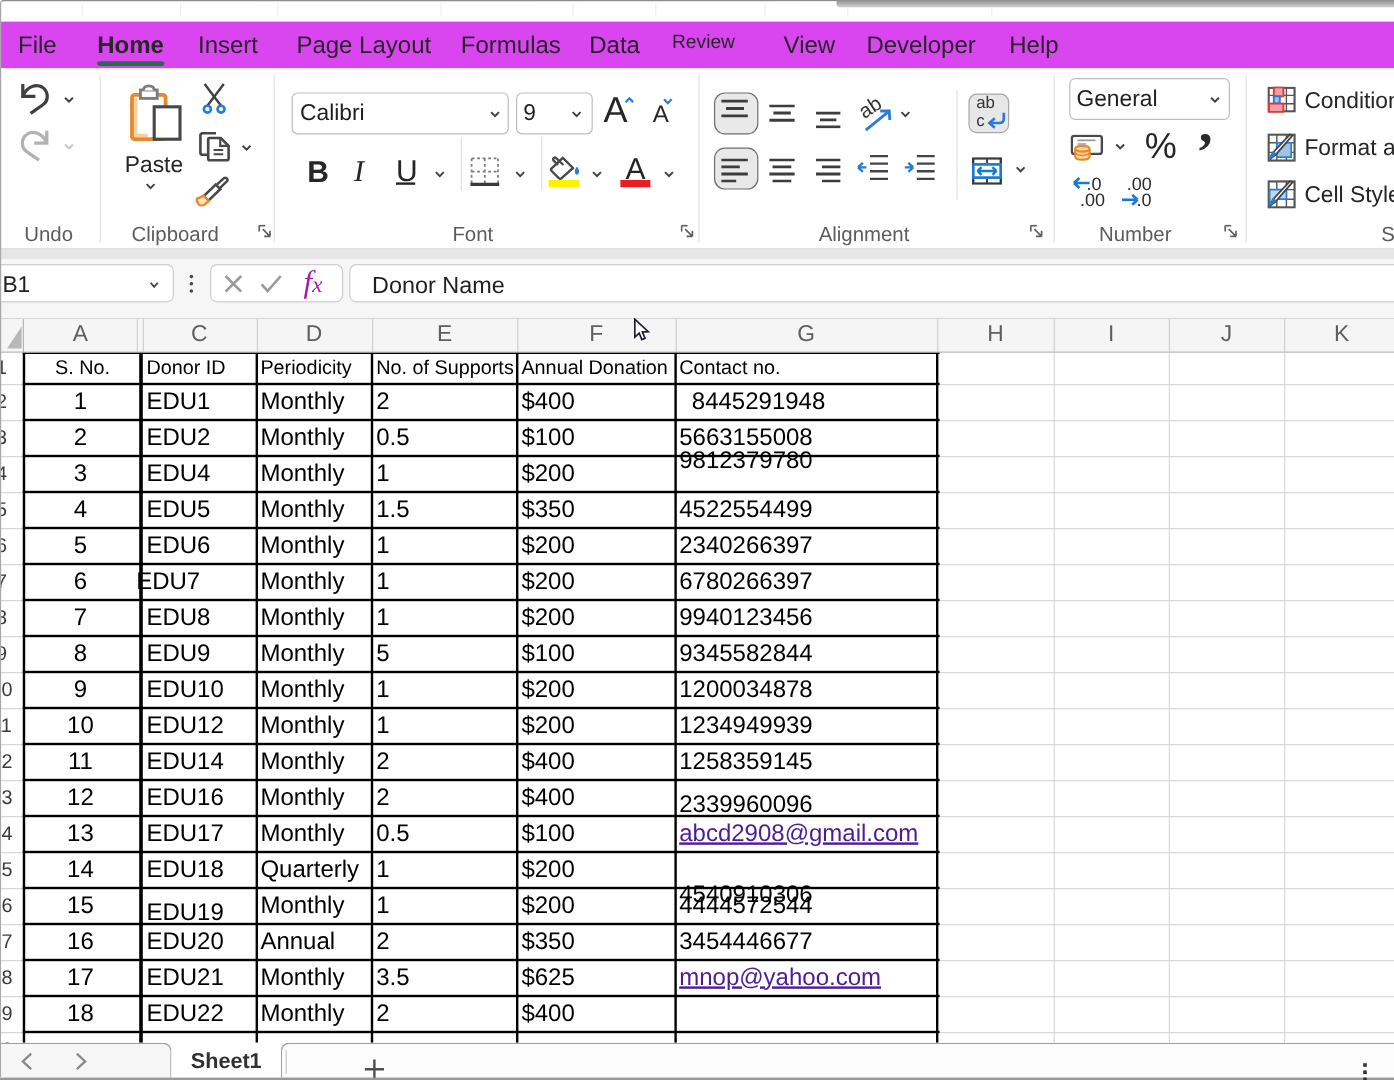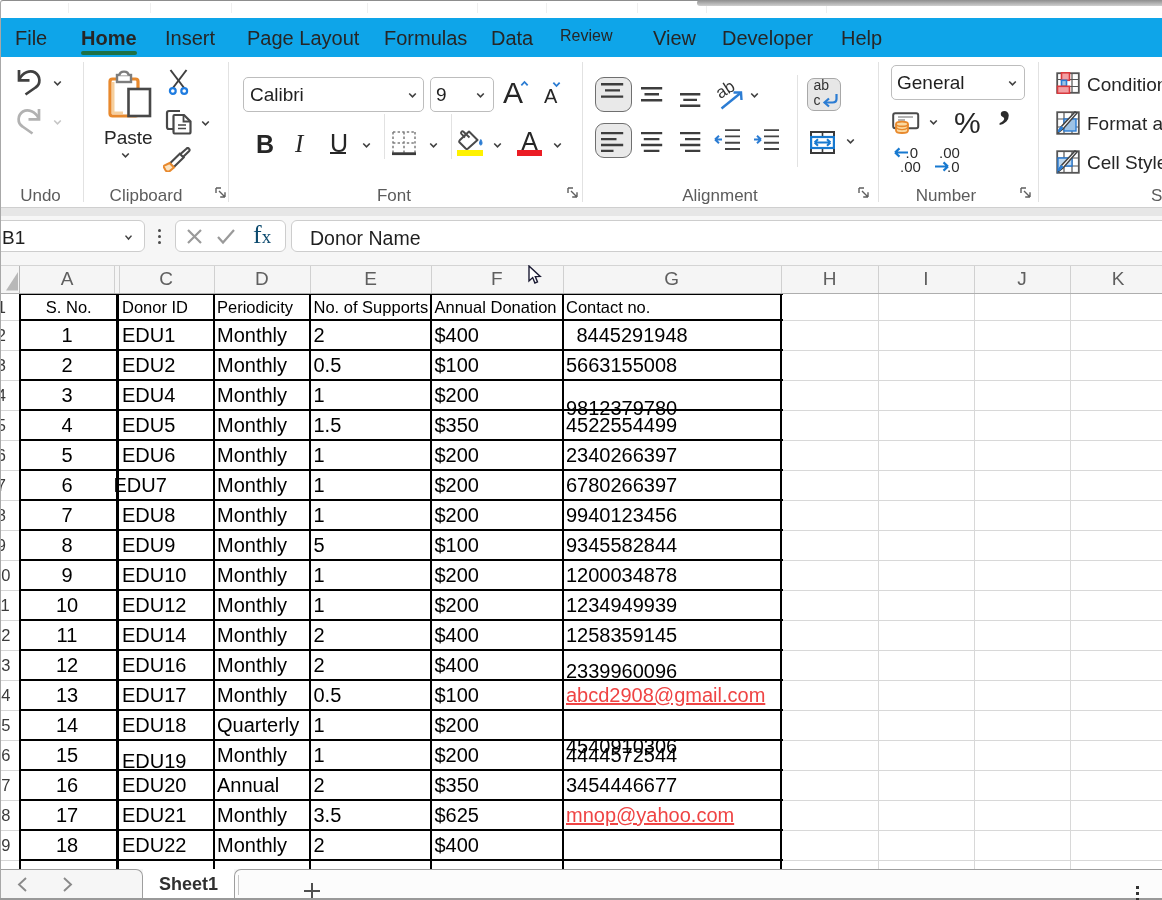--- a/index.html
+++ b/index.html
@@ -9,30 +9,30 @@
   .sep { position:absolute; width:1px; background:#e2e2e2; }
   .chev { position:absolute; width:9px; height:9px; }
 
   .hdrL { top:2px; height:24px; text-align:center; font-size:19px; color:#5f5f5f; }
   .colline { top:0; width:1px; height:27px; background:#d0d0d0; }
   .th { font-size:16.5px; color:#000; display:flex; align-items:center; padding-left:3.5px; overflow:hidden; white-space:nowrap; }
   .td { font-size:20px; color:#000; display:flex; align-items:center; padding-left:3.5px; overflow:visible; white-space:nowrap; }
   .tc { justify-content:center; padding-left:0; }
   .hc { margin:0 auto; }
   .rn { font-size:16.5px; color:#3a3a3a; display:flex; align-items:center; justify-content:center; }
-  .lnk { color:#ef4444; text-decoration:underline; }
+  .lnk { color:#4c1d95; text-decoration:underline; }
   .lbl { position:absolute; font-size:17px; color:#5c5c5c; text-align:center; }
 </style>
 </head>
 <body>
 
 <div class="abs" style="left:0;top:0;width:1162px;height:898px;border-top:1.6px solid #8d8d8d;border-left:1.6px solid #a8a8a8;border-top-left-radius:3px;z-index:50;pointer-events:none;"></div>
 <div class="abs" style="left:697px;top:0;width:465px;height:6px;background:linear-gradient(#8e8e8e,#cfcfcf);border-top-left-radius:5px;border-bottom-left-radius:5px;z-index:51;"></div>
 
-<div class="abs" style="left:0;top:18px;width:1162px;height:39px;background:#0ea5e9;">
+<div class="abs" style="left:0;top:18px;width:1162px;height:39px;background:#d946ef;">
   <div class="abs" style="left:15px;top:9px;font-size:20px;color:#262626;">File</div>
   <div class="abs" style="left:81px;top:9px;font-size:20px;color:#262626;font-weight:700;">Home</div>
   <div class="abs" style="left:81px;top:33px;width:56px;height:3.5px;background:#1e7145;border-radius:2px;"></div>
   <div class="abs" style="left:165px;top:9px;font-size:20px;color:#262626;">Insert</div>
   <div class="abs" style="left:247px;top:9px;font-size:20px;color:#262626;">Page Layout</div>
   <div class="abs" style="left:384px;top:9px;font-size:20px;color:#262626;">Formulas</div>
   <div class="abs" style="left:491px;top:9px;font-size:20px;color:#262626;">Data</div>
   <div class="abs" style="left:560px;top:9px;font-size:16px;color:#262626;">Review</div>
   <div class="abs" style="left:653px;top:9px;font-size:20px;color:#262626;">View</div>
   <div class="abs" style="left:722px;top:9px;font-size:20px;color:#262626;">Developer</div>
@@ -313,21 +313,21 @@
     <div style="width:3.4px;height:3.4px;border-radius:50%;background:#4a4a4a;"></div>
   </div>
 
   <div class="abs" style="left:174.5px;top:4px;width:111.5px;height:32px;background:#fff;border:1.3px solid #cdcdcd;border-radius:6px;"></div>
   <svg class="abs" style="left:186px;top:12px;" width="17" height="17" viewBox="0 0 17 17">
       <path d="M2 2 L15 15 M15 2 L2 15" stroke="#9a9a9a" stroke-width="2.2" fill="none"></path>
     </svg>
   <svg class="abs" style="left:216px;top:12px;" width="20" height="17" viewBox="0 0 20 17">
       <path d="M2 9 L7 14.5 L18 2" stroke="#9a9a9a" stroke-width="2.2" fill="none"></path>
     </svg>
-  <div class="abs" style="left:253px;top:3.5px;font-size:26px;font-family:'Liberation Serif',serif;color:#0c4a6e;">f<span style="font-size:19px;">x</span></div>
+  <div class="abs" style="left:253px;top:3.5px;font-size:26px;font-style:italic;font-family:'Liberation Serif',serif;color:#a21caf;">f<span style="font-size:19px;">x</span></div>
 
   <div class="abs" style="left:291px;top:4px;width:880px;height:32px;background:#fff;border:1.3px solid #cdcdcd;border-radius:6px 0 0 6px;"></div>
   <div class="abs" style="left:310px;top:11px;font-size:19.5px;color:#1f1f1f;">Donor Name</div>
 </div>
 
 <div class="abs" style="left:0;top:266px;width:1162px;height:28px;background:#f5f5f5;">
   <div class="abs" style="left:0;top:0;width:19.5px;height:28px;border-right:1px solid #b5b5b5;"></div>
   <svg class="abs" style="left:4.5px;top:5.5px;" width="14" height="19" viewBox="0 0 14 19">
       <path d="M13 0 V18.5 H1 Z" fill="#b8b8b8"></path>
     </svg>
@@ -439,21 +439,21 @@
 <div class="abs td" style="left:118.5px;top:56.3px;width:95px;height:30px;text-align:center;">EDU2</div>
 <div class="abs td" style="left:213.5px;top:56.3px;width:96.5px;height:30px;">Monthly</div>
 <div class="abs td" style="left:310px;top:56.3px;width:121px;height:30px;">0.5</div>
 <div class="abs td" style="left:431px;top:56.3px;width:131.5px;height:30px;">$100</div>
 <div class="abs td" style="left:562.5px;top:56.3px;width:218.5px;height:30px;">5663155008</div>
 <div class="abs td tc" style="left:19.5px;top:86.3px;width:95px;height:30px;">3</div>
 <div class="abs td" style="left:118.5px;top:86.3px;width:95px;height:30px;">EDU4</div>
 <div class="abs td" style="left:213.5px;top:86.3px;width:96.5px;height:30px;">Monthly</div>
 <div class="abs td" style="left:310px;top:86.3px;width:121px;height:30px;">1</div>
 <div class="abs td" style="left:431px;top:86.3px;width:131.5px;height:30px;">$200</div>
-<div class="abs td" style="left:562.5px;top:99px;width:202px;height:30px;">9812379780</div>
+<div class="abs td" style="left:562.5px;top:75px;width:202px;height:30px;">9812379780</div>
 <div class="abs td tc" style="left:19.5px;top:116.3px;width:95px;height:30px;">4</div>
 <div class="abs td" style="left:118.5px;top:116.3px;width:95px;height:30px;">EDU5</div>
 <div class="abs td" style="left:213.5px;top:116.3px;width:96.5px;height:30px;">Monthly</div>
 <div class="abs td" style="left:310px;top:116.3px;width:121px;height:30px;">1.5</div>
 <div class="abs td" style="left:431px;top:116.3px;width:131.5px;height:30px;">$350</div>
 <div class="abs td" style="left:562.5px;top:116.3px;width:218.5px;height:30px;">4522554499</div>
 <div class="abs td tc" style="left:19.5px;top:146.3px;width:95px;height:30px;">5</div>
 <div class="abs td" style="left:118.5px;top:146.3px;width:95px;height:30px;">EDU6</div>
 <div class="abs td" style="left:213.5px;top:146.3px;width:96.5px;height:30px;">Monthly</div>
 <div class="abs td" style="left:310px;top:146.3px;width:121px;height:30px;">1</div>

